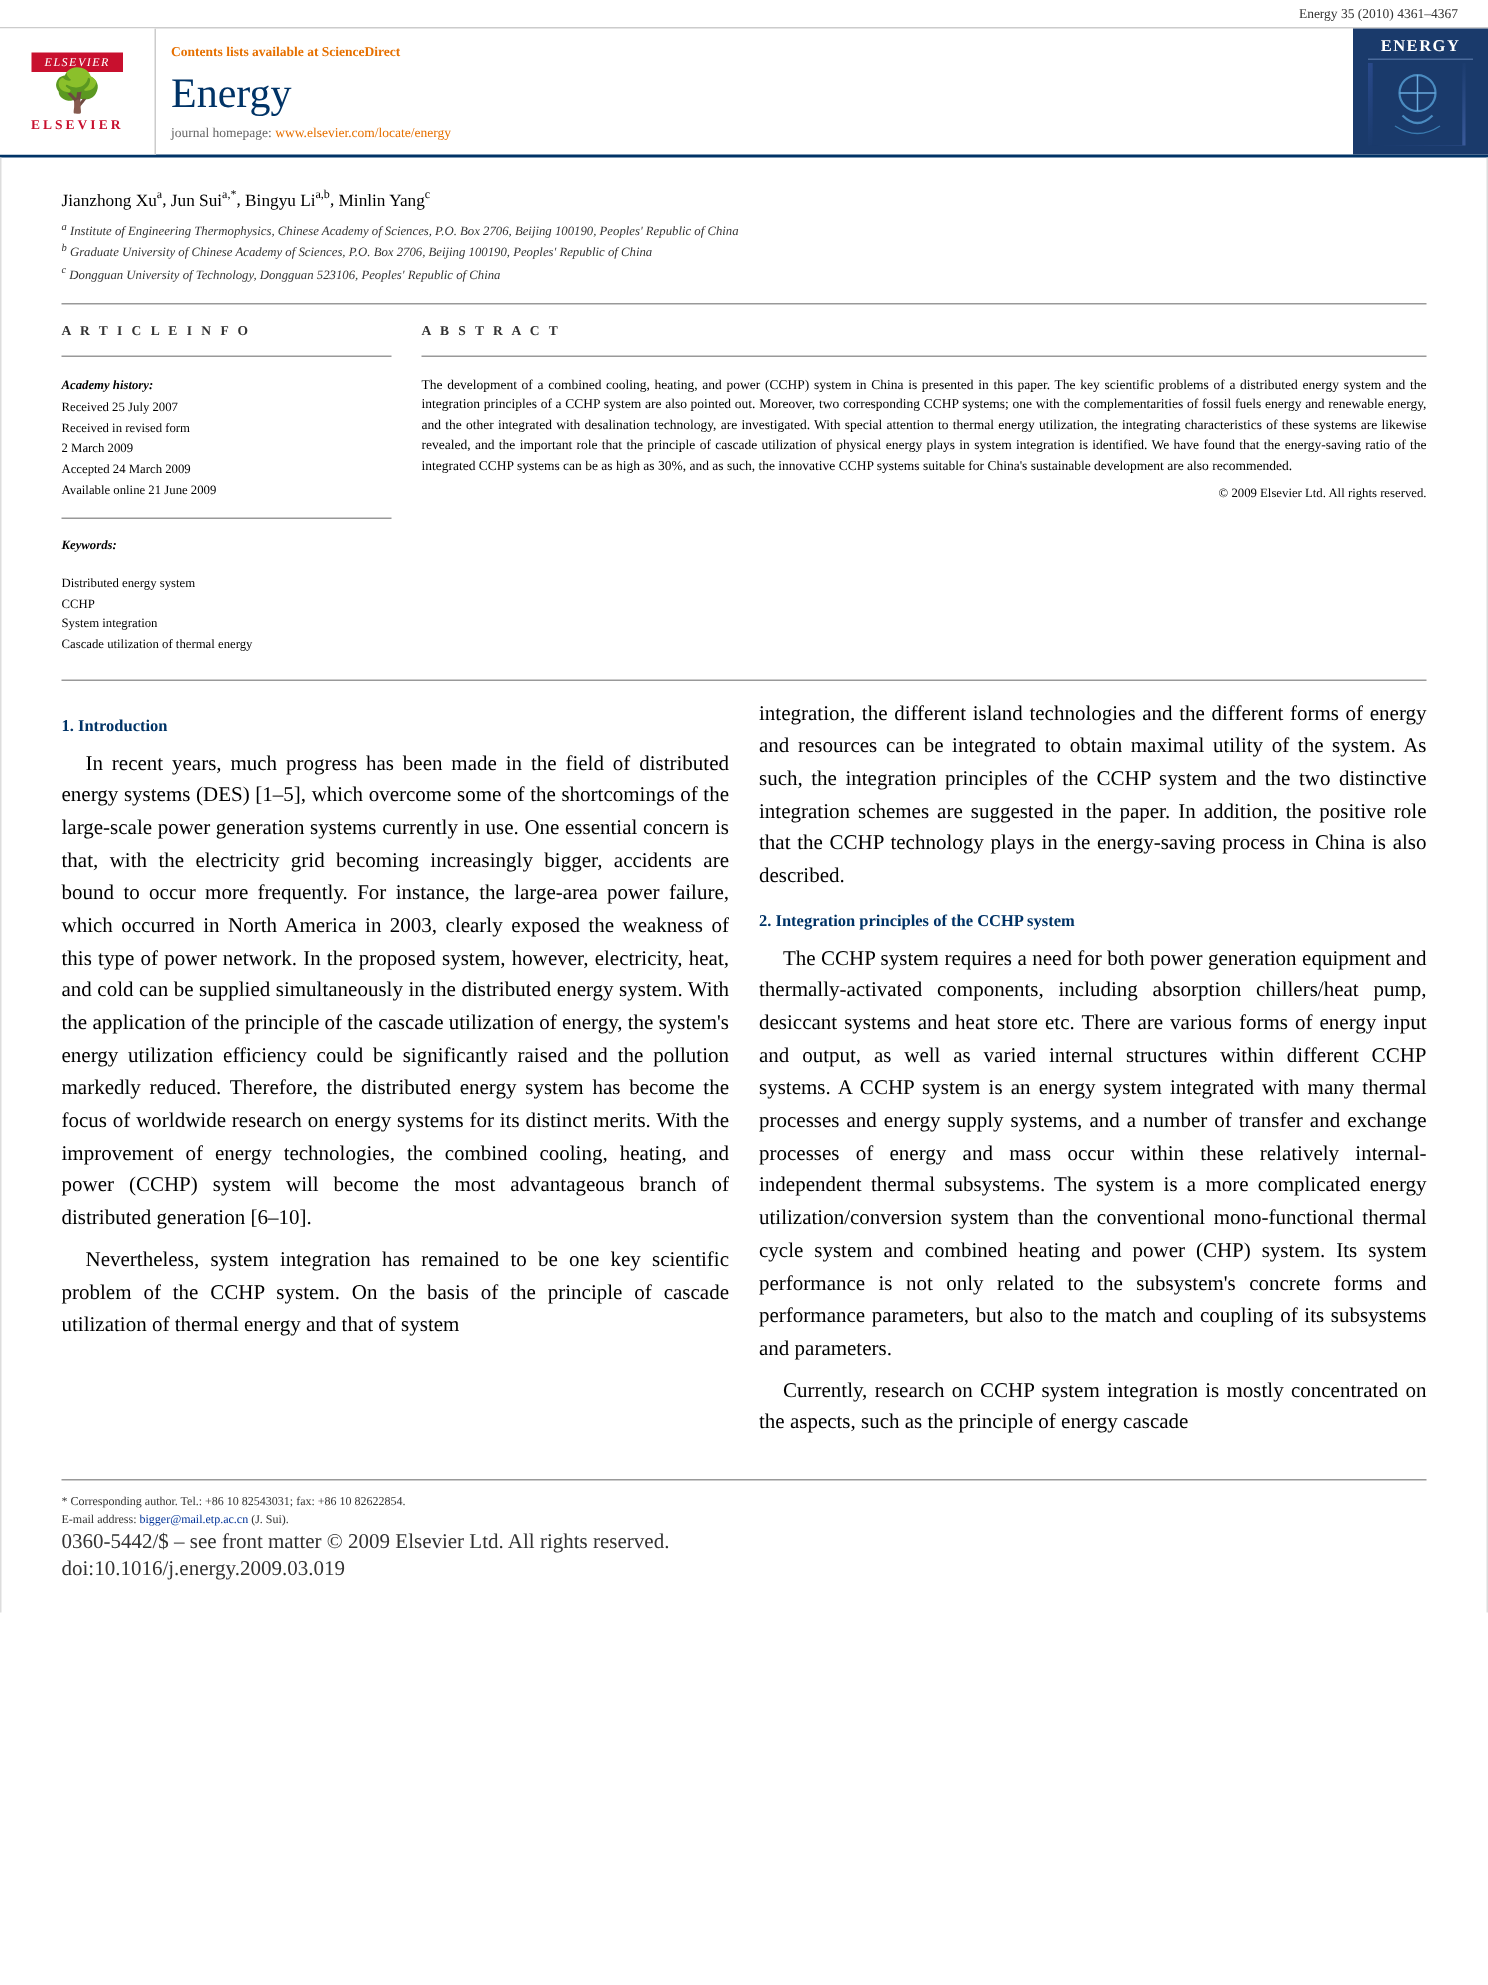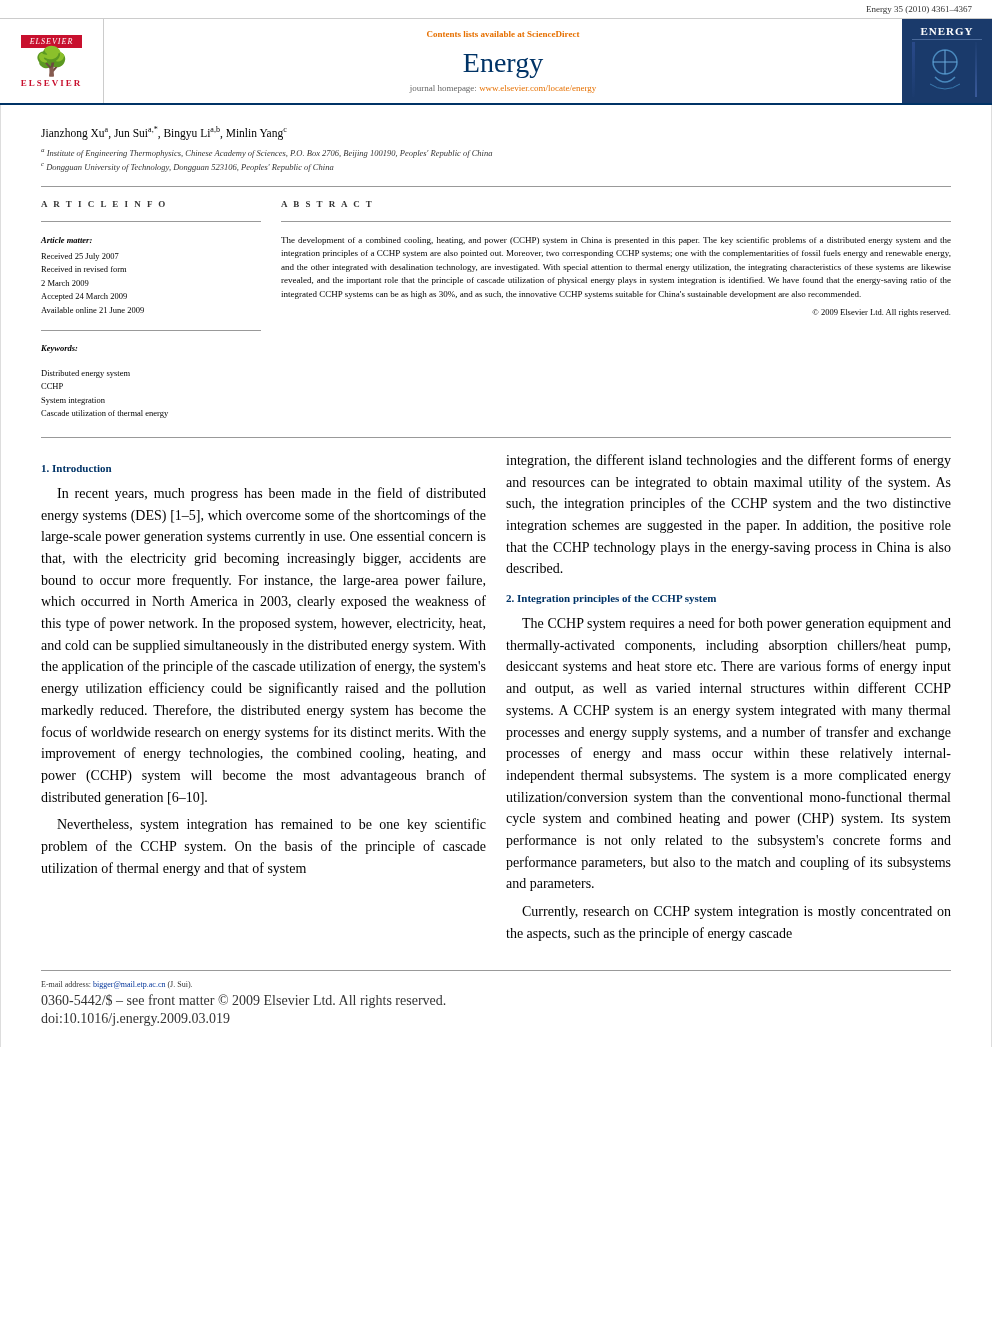--- a/index.html
+++ b/index.html
@@ -57,21 +57,21 @@
       font-size: 9px;
       color: #c8102e;
       letter-spacing: 2px;
       font-weight: bold;
       margin-top: 2px;
     }
     .journal-header-center {
       flex: 1;
       display: flex;
       flex-direction: column;
-      align-items: center;
+      align-items: flex-start;
       justify-content: center;
       padding: 10px;
     }
     .sciencedirect-link {
       font-size: 9px;
       color: #666;
       margin-bottom: 4px;
     }
     .sciencedirect-link span {
       color: #e67000;
@@ -323,32 +323,33 @@
 
   <div class="authors">
     <span class="author-name">Jianzhong Xu<sup>a</sup></span>,
     <span class="author-name">Jun Sui<sup>a,*</sup></span>,
     <span class="author-name">Bingyu Li<sup>a,b</sup></span>,
     <span class="author-name">Minlin Yang<sup>c</sup></span>
   </div>
 
   <div class="affiliations">
     <div><sup>a</sup> <span>Institute of Engineering Thermophysics, Chinese Academy of Sciences, P.O. Box 2706, Beijing 100190, Peoples' Republic of China</span></div>
+    <div><sup>b</sup> <span>Graduate University of Chinese Academy of Sciences, P.O. Box 2706, Beijing 100190, Peoples' Republic of China</span></div>
     <div><sup>c</sup> <span>Dongguan University of Technology, Dongguan 523106, Peoples' Republic of China</span></div>
   </div>
 
   <hr class="divider">
 
   <div class="two-col">
 
     <div class="col-left">
       <div class="section-heading">A R T I C L E   I N F O</div>
       <hr class="divider">
       <div class="article-info-block">
-        <div class="info-label">Article matter:</div>
+        <div class="info-label">Academy history:</div>
         <div class="info-line">Received 25 July 2007</div>
         <div class="info-line">Received in revised form</div>
         <div class="info-line">2 March 2009</div>
         <div class="info-line">Accepted 24 March 2009</div>
         <div class="info-line">Available online 21 June 2009</div>
       </div>
       <hr class="divider">
       <div>
         <div class="keywords-label">Keywords:</div>
         <div class="keyword-item">Distributed energy system</div>
@@ -383,20 +384,21 @@
 
       <div class="section-title">
         <span>2.</span> <span>Integration principles of the CCHP system</span>
       </div>
       <div class="body-para body-para-indent">The CCHP system requires a need for both power generation equipment and thermally-activated components, including absorption chillers/heat pump, desiccant systems and heat store etc. There are various forms of energy input and output, as well as varied internal structures within different CCHP systems. A CCHP system is an energy system integrated with many thermal processes and energy supply systems, and a number of transfer and exchange processes of energy and mass occur within these relatively internal-independent thermal subsystems. The system is a more complicated energy utilization/conversion system than the conventional mono-functional thermal cycle system and combined heating and power (CHP) system. Its system performance is not only related to the subsystem's concrete forms and performance parameters, but also to the match and coupling of its subsystems and parameters.</div>
       <div class="body-para body-para-indent">Currently, research on CCHP system integration is mostly concentrated on the aspects, such as the principle of energy cascade</div>
     </div>
   </div>
 
   <div class="footer-area">
+    <div class="footer-note">* Corresponding author. Tel.: +86 10 82543031; fax: +86 10 82622854.</div>
     <div class="footer-note">
       <span>E-mail address:</span>
       <span style="color:#003399; cursor:pointer;">bigger@mail.etp.ac.cn</span>
       <span>(J. Sui).</span>
     </div>
     <div class="footer-doi">0360-5442/$ – see front matter © 2009 Elsevier Ltd. All rights reserved.</div>
     <div class="footer-doi">doi:10.1016/j.energy.2009.03.019</div>
   </div>
 
 </div>

